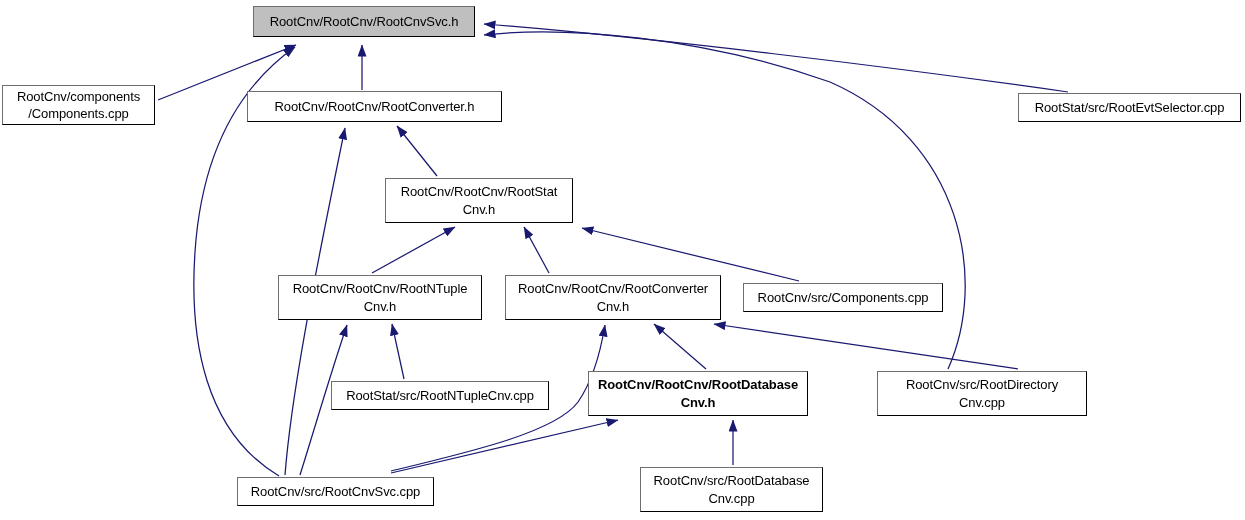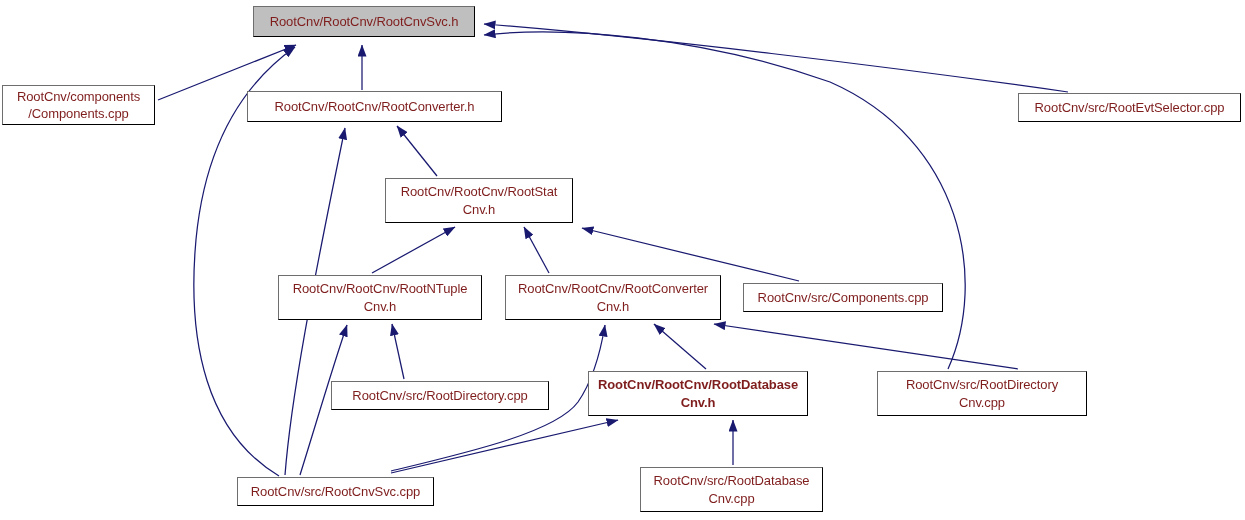--- a/index.html
+++ b/index.html
@@ -27,21 +27,21 @@
     box-sizing: border-box;
     background: #ffffff;
     border-top: 1px solid #6e6e6e;
     border-left: 1px solid #6e6e6e;
     border-right: 1px solid #000000;
     border-bottom: 1px solid #000000;
     display: flex;
     align-items: center;
     justify-content: center;
     text-align: center;
-    color: #7f1d1d;
+    color: #000000;
     font-size: 13px;
     line-height: 1.32;
     white-space: pre-line;
     letter-spacing: -0.1px;
   }
   .node.current {
     background: #bfbfbf;
   }
 </style>
 </head>
@@ -74,29 +74,29 @@
         <path d="M733,465 L733,420"></path>
         <path d="M391,473 L618,420"></path>
       </g>
   </svg>
 
   <div id="nodes">
       <div class="node current" style="left: 253px; top: 6px; width: 222px; height: 31px;">RootCnv/RootCnv/RootCnvSvc.h</div>
       <div class="node" style="left: 2px; top: 85px; width: 153px; height: 40px;">RootCnv/components
 /Components.cpp</div>
       <div class="node" style="left: 247px; top: 91px; width: 255px; height: 31px;">RootCnv/RootCnv/RootConverter.h</div>
-      <div class="node" style="left: 1018px; top: 93px; width: 223px; height: 29px;">RootCnv/src/RootEvtSelector.cpp</div>
+      <div class="node" style="left: 1018px; top: 93px; width: 223px; height: 29px;">RootStat/src/RootEvtSelector.cpp</div>
       <div class="node" style="left: 385px; top: 178px; width: 188px; height: 45px;">RootCnv/RootCnv/RootStat
 Cnv.h</div>
       <div class="node" style="left: 278px; top: 275px; width: 204px; height: 45px;">RootCnv/RootCnv/RootNTuple
 Cnv.h</div>
       <div class="node" style="left: 505px; top: 275px; width: 216px; height: 45px;">RootCnv/RootCnv/RootConverter
 Cnv.h</div>
       <div class="node" style="left: 743px; top: 283px; width: 200px; height: 29px;">RootCnv/src/Components.cpp</div>
-      <div class="node" style="left: 331px; top: 381px; width: 218px; height: 29px;">RootCnv/src/RootDirectory.cpp</div>
+      <div class="node" style="left: 331px; top: 381px; width: 218px; height: 29px;">RootStat/src/RootNTupleCnv.cpp</div>
       <div class="node" style="left: 588px; top: 371px; width: 220px; height: 45px; font-weight: bold;">RootCnv/RootCnv/RootDatabase
 Cnv.h</div>
       <div class="node" style="left: 877px; top: 371px; width: 210px; height: 45px;">RootCnv/src/RootDirectory
 Cnv.cpp</div>
       <div class="node" style="left: 193px; top: 477px; width: 197px; height: 29px; margin-left: 44px;">RootCnv/src/RootCnvSvc.cpp</div>
       <div class="node" style="left: 640px; top: 467px; width: 183px; height: 45px;">RootCnv/src/RootDatabase
 Cnv.cpp</div>
     </div>
 
 </div>

